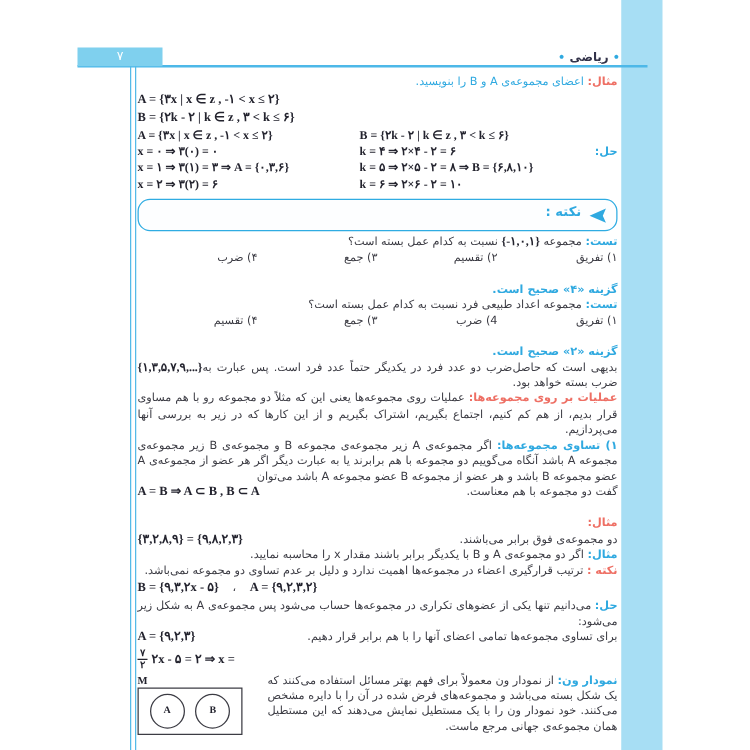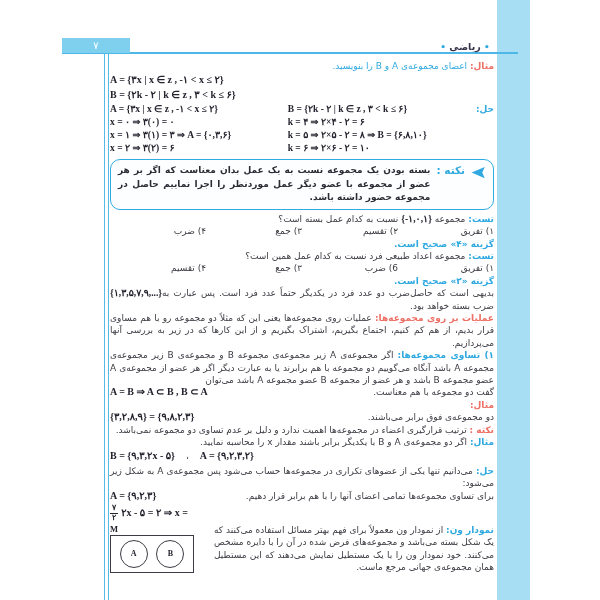--- a/index.html
+++ b/index.html
@@ -4,31 +4,31 @@
 <style>
   html,body{margin:0;padding:0;background:#fff;}
   .page{position:relative;width:600px;height:600px;background:#ffffff;overflow:hidden;
         font-family:"DejaVu Sans",sans-serif;color:#3b3b43;}
   
   .band{position:absolute;left:497px;top:0;width:33px;height:600px;background:#a7def4;}
   
   .hrule{position:absolute;left:62px;top:52px;width:456px;height:2px;background:#4db8e8;}
   .pagenum{position:absolute;left:62px;top:38px;width:68px;height:15px;background:#7fd0ee;
            color:#fff;text-align:center;font-size:10px;line-height:15px;}
-  .subject{position:absolute;left:434px;top:41px;width:62px;text-align:center;font-size:9.5px;
+  .subject{position:absolute;left:434px;top:41px;width:62px;font-size:9.5px;
            font-weight:bold;color:#33334a;direction:rtl;}
   .subject .dot{color:#2fa9e0;font-size:9px;}
   
   .vrule{position:absolute;left:104px;top:53px;height:547px;width:3px;
          border-left:1.2px solid #55bae8;border-right:1.2px solid #55bae8;}
   
   .content{position:absolute;left:110px;top:60px;width:384px;direction:rtl;
            font-size:9px;line-height:12.4px;text-align:justify;}
   .line{display:block;}
-  .cy{color:#2fa9e0;font-weight:bold;}
+  .cy{color:#2fa9e0;font-weight:bold;margin-top:13px;}
   .rd{color:#ee6f64;font-weight:bold;}
   .math{font-family:Liberation Serif, serif;font-weight:bold;
         color:#23232e;direction:ltr;unicode-bidi:isolate;font-size:9.5px;}
   .mline{text-align:left;margin:2px 0;}
   .mbig{font-size:10px;}
   
   .sol{display:flex;margin-top:1px;}
   .sol .sol-lbl{flex:none;width:22px;}
   .sol .colB{width:48%;flex:none;direction:ltr;text-align:left;}
   .sol .colA{flex:1;direction:ltr;text-align:left;}
@@ -98,44 +98,43 @@
         <span class="math">x = ۱ ⇒ ۳(۱) = ۳  ⇒  A = {۰,۳,۶}</span>
         <span class="math">x = ۲ ⇒ ۳(۲) = ۶</span>
       </div>
     </div>
 
     <div class="notebox">
       <svg class="nicon" viewBox="0 0 24 24">
         <path d="M23 12 L2 3 L6 12 L2 21 Z" fill="#2fa9e0" transform="scale(-1,1) translate(-24,0)"></path>
       </svg>
       <span class="nlbl">نکته :</span>
-      <span class="ntxt">بسته بودن یک مجموعه نسبت به یک عمل بدان معناست که اگر بر هر عضو از مجموعه با عضو دیگر عمل موردنظر را اجرا نماییم حاصل در مجموعه حضور داشته باشد.</span>
     </div>
 
     <div class="line">
       <span class="cy">تست:</span>
       <span>مجموعه</span>
       <span class="math">{-۱,۰,۱}</span>
       <span>نسبت به کدام عمل بسته است؟</span>
     </div>
     <div class="opts">
       <span class="opt">۱) تفریق</span>
       <span class="opt">۲) تقسیم</span>
       <span class="opt">۳) جمع</span>
       <span class="opt">۴) ضرب</span>
     </div>
     <div class="line cy">گزینه «۴» صحیح است.</div>
 
     <div class="line">
       <span class="cy">تست:</span>
-      <span>مجموعه اعداد طبیعی فرد نسبت به کدام عمل همین است؟</span>
+      <span>مجموعه اعداد طبیعی فرد نسبت به کدام عمل بسته است؟</span>
     </div>
     <div class="opts">
       <span class="opt">۱) تفریق</span>
-      <span class="opt">6) ضرب</span>
+      <span class="opt">4) ضرب</span>
       <span class="opt">۳) جمع</span>
       <span class="opt">۴) تقسیم</span>
     </div>
     <div class="line cy">گزینه «۲» صحیح است.</div>
     <div class="row">
       <span>بدیهی است که حاصل‌ضرب دو عدد فرد در یکدیگر حتماً عدد فرد است. پس عبارت به ضرب بسته خواهد بود.</span>
       <span class="math">{۱,۳,۵,۷,۹,...}</span>
     </div>
 
     <div class="line">
@@ -152,27 +151,27 @@
       <span class="math mbig">A = B ⇒ A ⊂ B , B ⊂ A</span>
     </div>
 
     <div class="line cy" style="color:#ee6f64">مثال:</div>
     <div class="row">
       <span>دو مجموعه‌ی فوق برابر می‌باشند.</span>
       <span class="math mbig">{۳,۲,۸,۹} = {۹,۸,۲,۳}</span>
     </div>
 
     <div class="line">
+      <span class="cy">مثال:</span>
+      <span>اگر دو مجموعه‌ی A و B با یکدیگر برابر باشند مقدار x را محاسبه نمایید.</span>
+    </div>
+
+    <div class="line">
       <span class="rd">نکته :</span>
       <span>ترتیب قرارگیری اعضاء در مجموعه‌ها اهمیت ندارد و دلیل بر عدم تساوی دو مجموعه نمی‌باشد.</span>
-    </div>
-
-    <div class="line">
-      <span class="cy">مثال:</span>
-      <span>اگر دو مجموعه‌ی A و B با یکدیگر برابر باشند مقدار x را محاسبه نمایید.</span>
     </div>
     <div class="mline">
       <span class="math mbig">A = {۹,۲,۳,۲}</span>
       <span style="padding:0 8px">،</span>
       <span class="math mbig">B = {۹,۳,۲x - ۵}</span>
     </div>
     <div class="line">
       <span class="cy">حل:</span>
       <span>می‌دانیم تنها یکی از عضوهای تکراری در مجموعه‌ها حساب می‌شود پس مجموعه‌ی A به شکل زیر می‌شود:</span>
     </div>

